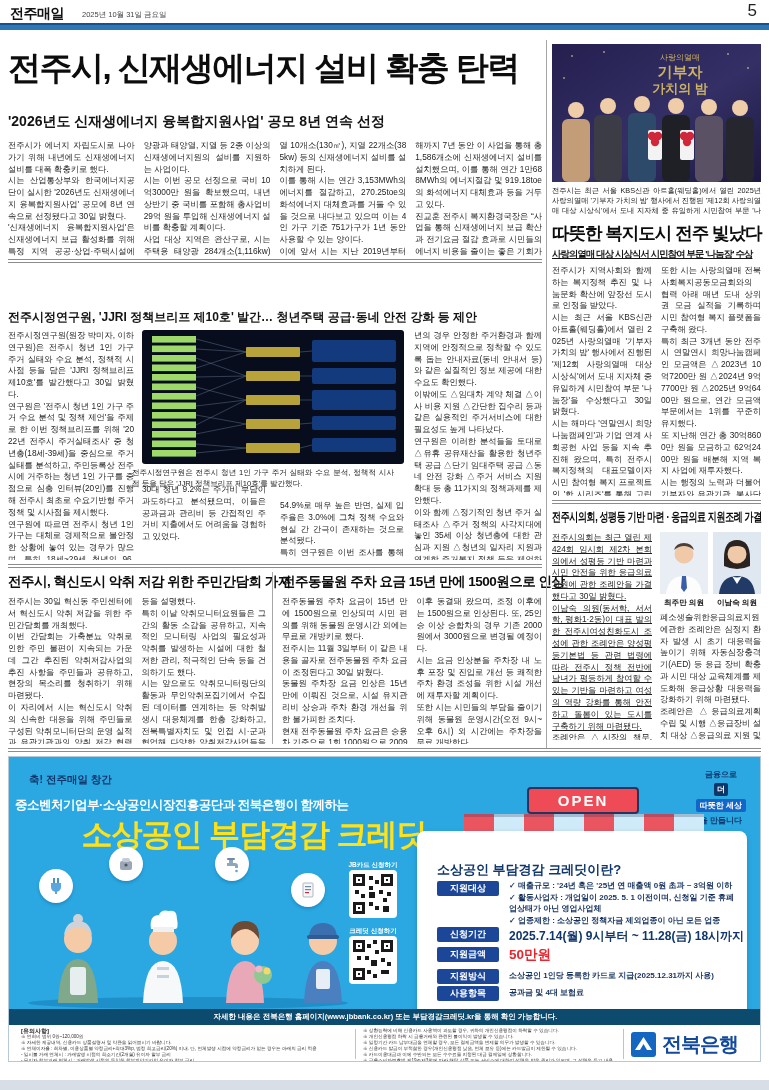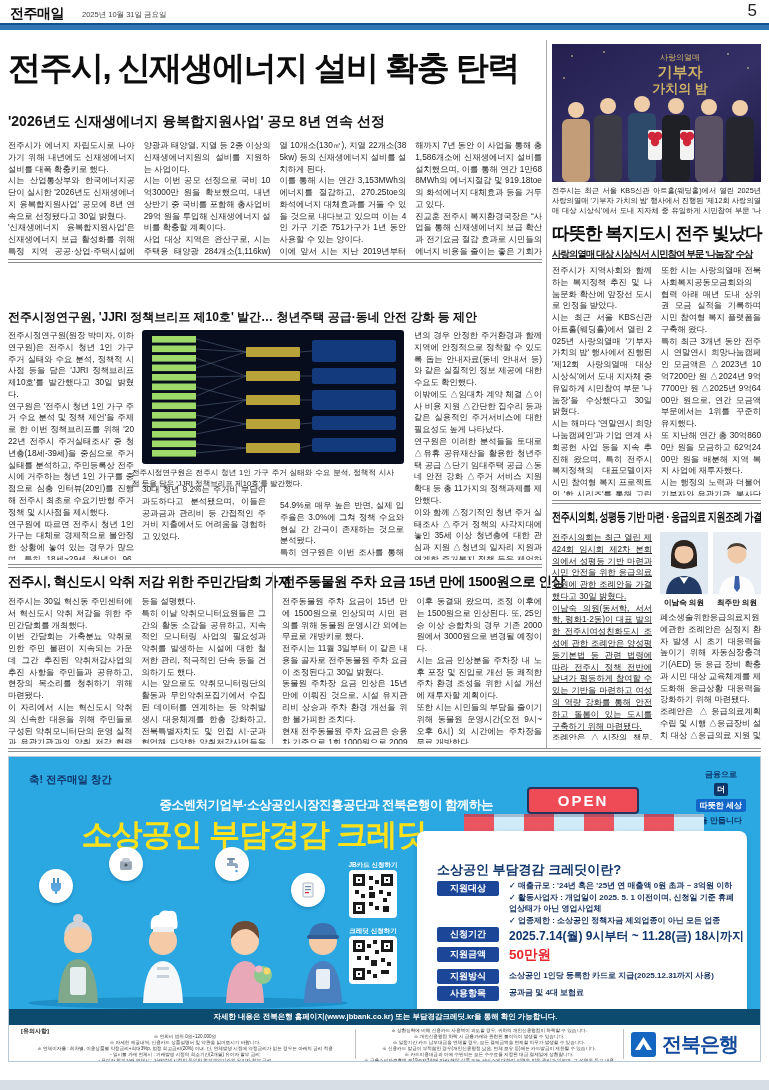--- a/index.html
+++ b/index.html
@@ -29,34 +29,34 @@
   .caption { position:absolute; font-size:7.4px; line-height:1.4; color:#222; text-align:justify; word-break:break-all; overflow:hidden; }
 
   .portrait-name { font-size:7.6px; font-weight:700; color:#111; text-align:center; width:48px; }
 
   
   .ad { position:absolute; left:8px; top:756px; width:753px; height:306px; background:#2ba8e1; border:1px solid #b7c9d6; overflow:hidden; }
   .ad-congrats { position:absolute; left:20px; top:16px; font-size:10.5px; font-weight:800; color:#10366b; }
   .ad-slogan { position:absolute; right:14px; top:12px; display:flex; align-items:center; gap:3px; font-size:8px; color:#0e3568; font-weight:700;flex-direction:column; }
   .badge-dark { background:#0e3568; color:#fff; padding:1px 3px; border-radius:2px; }
   .badge-blue { background:#1266c8; color:#fff; padding:1px 4px; border-radius:2px; }
-  .ad-tagline { position:absolute; left:6px; top:40px; width:478px; text-align:right; font-size:12.5px; font-weight:800; color:#fff; letter-spacing:-0.5px; white-space:nowrap; }
+  .ad-tagline { position:absolute; left:6px; top:40px; width:478px; text-align:left; font-size:12.5px; font-weight:800; color:#fff; letter-spacing:-0.5px; white-space:nowrap; }
   .ad-title { position:absolute; left:6px; top:57px; width:478px; text-align:center; font-size:31px; font-weight:900; color:#ffe11a; letter-spacing:-1px; white-space:nowrap; }
   .icon-circle { position:absolute; width:34px; height:34px; background:#fff; border-radius:50%; box-shadow:0 2px 3px rgba(0,60,110,.25); display:flex; align-items:center; justify-content:center; }
   .qr-label { position:absolute; width:62px; text-align:center; font-size:6.5px; font-weight:700; color:#fff; }
   .qr-box { position:absolute; width:48px; height:48px; background:#fff; border-radius:4px; padding:4px; }
   .ad-card { position:absolute; left:408px; top:74px; width:330px; height:196px; background:#fff; border-radius:8px; box-shadow:0 2px 5px rgba(0,50,100,.25); }
   .open-sign { position:absolute; left:518px; top:30px; width:112px; height:27px; background:#ef4b56; border:2px solid #23355e; border-radius:4px; color:#fff; font-weight:900; font-size:15px; letter-spacing:2px; text-align:center; line-height:23px; }
   .card-title { position:absolute; left:20px; top:30px; font-size:13px; font-weight:900; color:#10366b; }
   .row-chip { position:absolute; width:62px; height:15px; background:#1c4798; color:#fff; font-size:9px; font-weight:800; text-align:center; line-height:15px; border-radius:2px; }
   .row-text { position:absolute; font-size:8px; line-height:1.45; color:#15315e; font-weight:700; white-space:pre-line; }
   .row-strong { position:absolute; font-size:12px; font-weight:900; color:#10366b; }
   .row-red { position:absolute; font-size:13.5px; font-weight:900; color:#e8242d; }
   .ad-notice { position:absolute; left:0; top:252px; width:753px; height:16px; background:#0c4a6e; color:#fff; font-size:7.5px; font-weight:700; text-align:center; line-height:16px; }
-  .ad-strip { position:absolute; left:0; top:268px; width:753px; height:38px; background:#fff;text-align:center; }
+  .ad-strip { position:absolute; left:0; top:268px; width:753px; height:38px; background:#fff; }
   .fine-head { position:absolute; left:12px; top:2px; font-size:6px; font-weight:800; color:#222; }
   .fine { position:absolute; font-size:4.6px; line-height:1.32; color:#333; white-space:pre-line; overflow:hidden; }
   .strip-div { position:absolute; width:1px; background:#c2c2c2; top:4px; height:30px; }
   .bank-logo { position:absolute; left:622px; top:6px; display:flex; align-items:center; gap:6px; }
   .bank-name { font-size:20px; font-weight:900; color:#134a9c; letter-spacing:-1px; }
 
   .squeeze { display:inline-block; transform-origin:left center; }
 </style>
 </head>
 <body>
@@ -253,38 +253,38 @@
 
   <div class="h-xl squeeze" style="left:552px; top:509px; font-size:12.5px; letter-spacing:-0.5px; transform:scaleX(0.72);">전주시의회, 성평등 기반 마련 · 응급의료 지원조례 가결</div>
   <div class="col-abs" style="left:552px; top:532px; width:100px; height:208px;text-decoration:underline;">전주시의회는 최근 열린 제424회 임시회 제2차 본회의에서 성평등 기반 마련과 시민 안전을 위한 응급의료 지원에 관한 조례안을 가결했다고 30일 밝혔다.
 이남숙 의원(동서학, 서서학, 평화1·2동)이 대표 발의한 전주시여성친화도시 조성에 관한 조례안은 양성평등기본법 등 관련 법령에 따라 전주시 정책 전반에 남녀가 평등하게 참여할 수 있는 기반을 마련하고 여성의 역량 강화를 통해 안전하고 돌봄이 있는 도시를 구축하기 위해 마련됐다.
 조례안은 △시장의 책무, 조례의 적용 범위 △지원사업 및 사무 위탁 △여성친화도시 조성계획 수립 및 실시, 평가 △여성친화도시 조성 기준 및 위원회 설치·기능 △시민참여단의 구성·운영 등을 위한 내용이 담겼다.
 최주만 의원(부의장/동서학, 서서학, 평화1·2동)이 대표 발의한 전주시심</div>
 
   <div style="position:absolute; left:660px; top:532px; width:101px; display:flex; gap:5px;">
     <div>
       <svg width="48" height="62" viewBox="0 0 48 62">
+        <rect width="48" height="62" fill="#e8eef4"></rect>
+        <circle cx="24" cy="22" r="9.5" fill="#f0c9a8"></circle>
+        <path d="M14 18 Q16 11 24 11 Q32 11 34 18 Q29 14 24 14 Q19 14 14 18 Z" fill="#4a4036"></path>
+        <path d="M6 62 Q8 44 24 44 Q40 44 42 62 Z" fill="#fdfdfd"></path>
+        <path d="M22 44 L26 44 L27 56 L24 60 L21 56 Z" fill="#3a5fa8"></path>
+      </svg>
+      <div class="portrait-name">최주만 의원</div>
+    </div>
+    <div>
+      <svg width="48" height="62" viewBox="0 0 48 62">
         <rect width="48" height="62" fill="#dfe8f0"></rect>
         <path d="M11 26 Q11 8 24 8 Q37 8 37 26 L37 34 Q24 40 11 34 Z" fill="#2b2320"></path>
         <circle cx="24" cy="22" r="9.5" fill="#f0c9a8"></circle>
         <path d="M14 17 Q18 10 24 11 Q32 10 34 18 Q30 14 24 14 Q18 14 14 17 Z" fill="#2b2320"></path>
         <path d="M6 62 Q8 44 24 44 Q40 44 42 62 Z" fill="#223a66"></path>
         <path d="M19 44 L24 52 L29 44 Q24 47 19 44 Z" fill="#fff"></path>
       </svg>
       <div class="portrait-name">이남숙 의원</div>
-    </div>
-    <div>
-      <svg width="48" height="62" viewBox="0 0 48 62">
-        <rect width="48" height="62" fill="#e8eef4"></rect>
-        <circle cx="24" cy="22" r="9.5" fill="#f0c9a8"></circle>
-        <path d="M14 18 Q16 11 24 11 Q32 11 34 18 Q29 14 24 14 Q19 14 14 18 Z" fill="#4a4036"></path>
-        <path d="M6 62 Q8 44 24 44 Q40 44 42 62 Z" fill="#fdfdfd"></path>
-        <path d="M22 44 L26 44 L27 56 L24 60 L21 56 Z" fill="#3a5fa8"></path>
-      </svg>
-      <div class="portrait-name">최주만 의원</div>
     </div>
   </div>
   <div class="col-abs" style="left:660px; top:612px; width:101px; height:128px;">폐소생술위한응급의료지원에관한 조례안은 심정지 환자 발생 시 초기 대응력을 높이기 위해 자동심장충격기(AED) 등 응급 장비 확충과 시민 대상 교육체계를 제도화해 응급상황 대응력을 강화하기 위해 마련됐다.
 조례안은 △응급의료계획 수립 및 시행 △응급장비 설치 대상 △응급의료 지원 및 관리 △응급처치·응급의료 교육 및 홍보 등을 규정하고 있다.
 /권희성 기자</div>
 
   <div class="drule" style="left:8px; top:748px; width:753px;"></div>
 
   <div class="ad">
     <div class="ad-congrats">축! 전주매일 창간</div>

